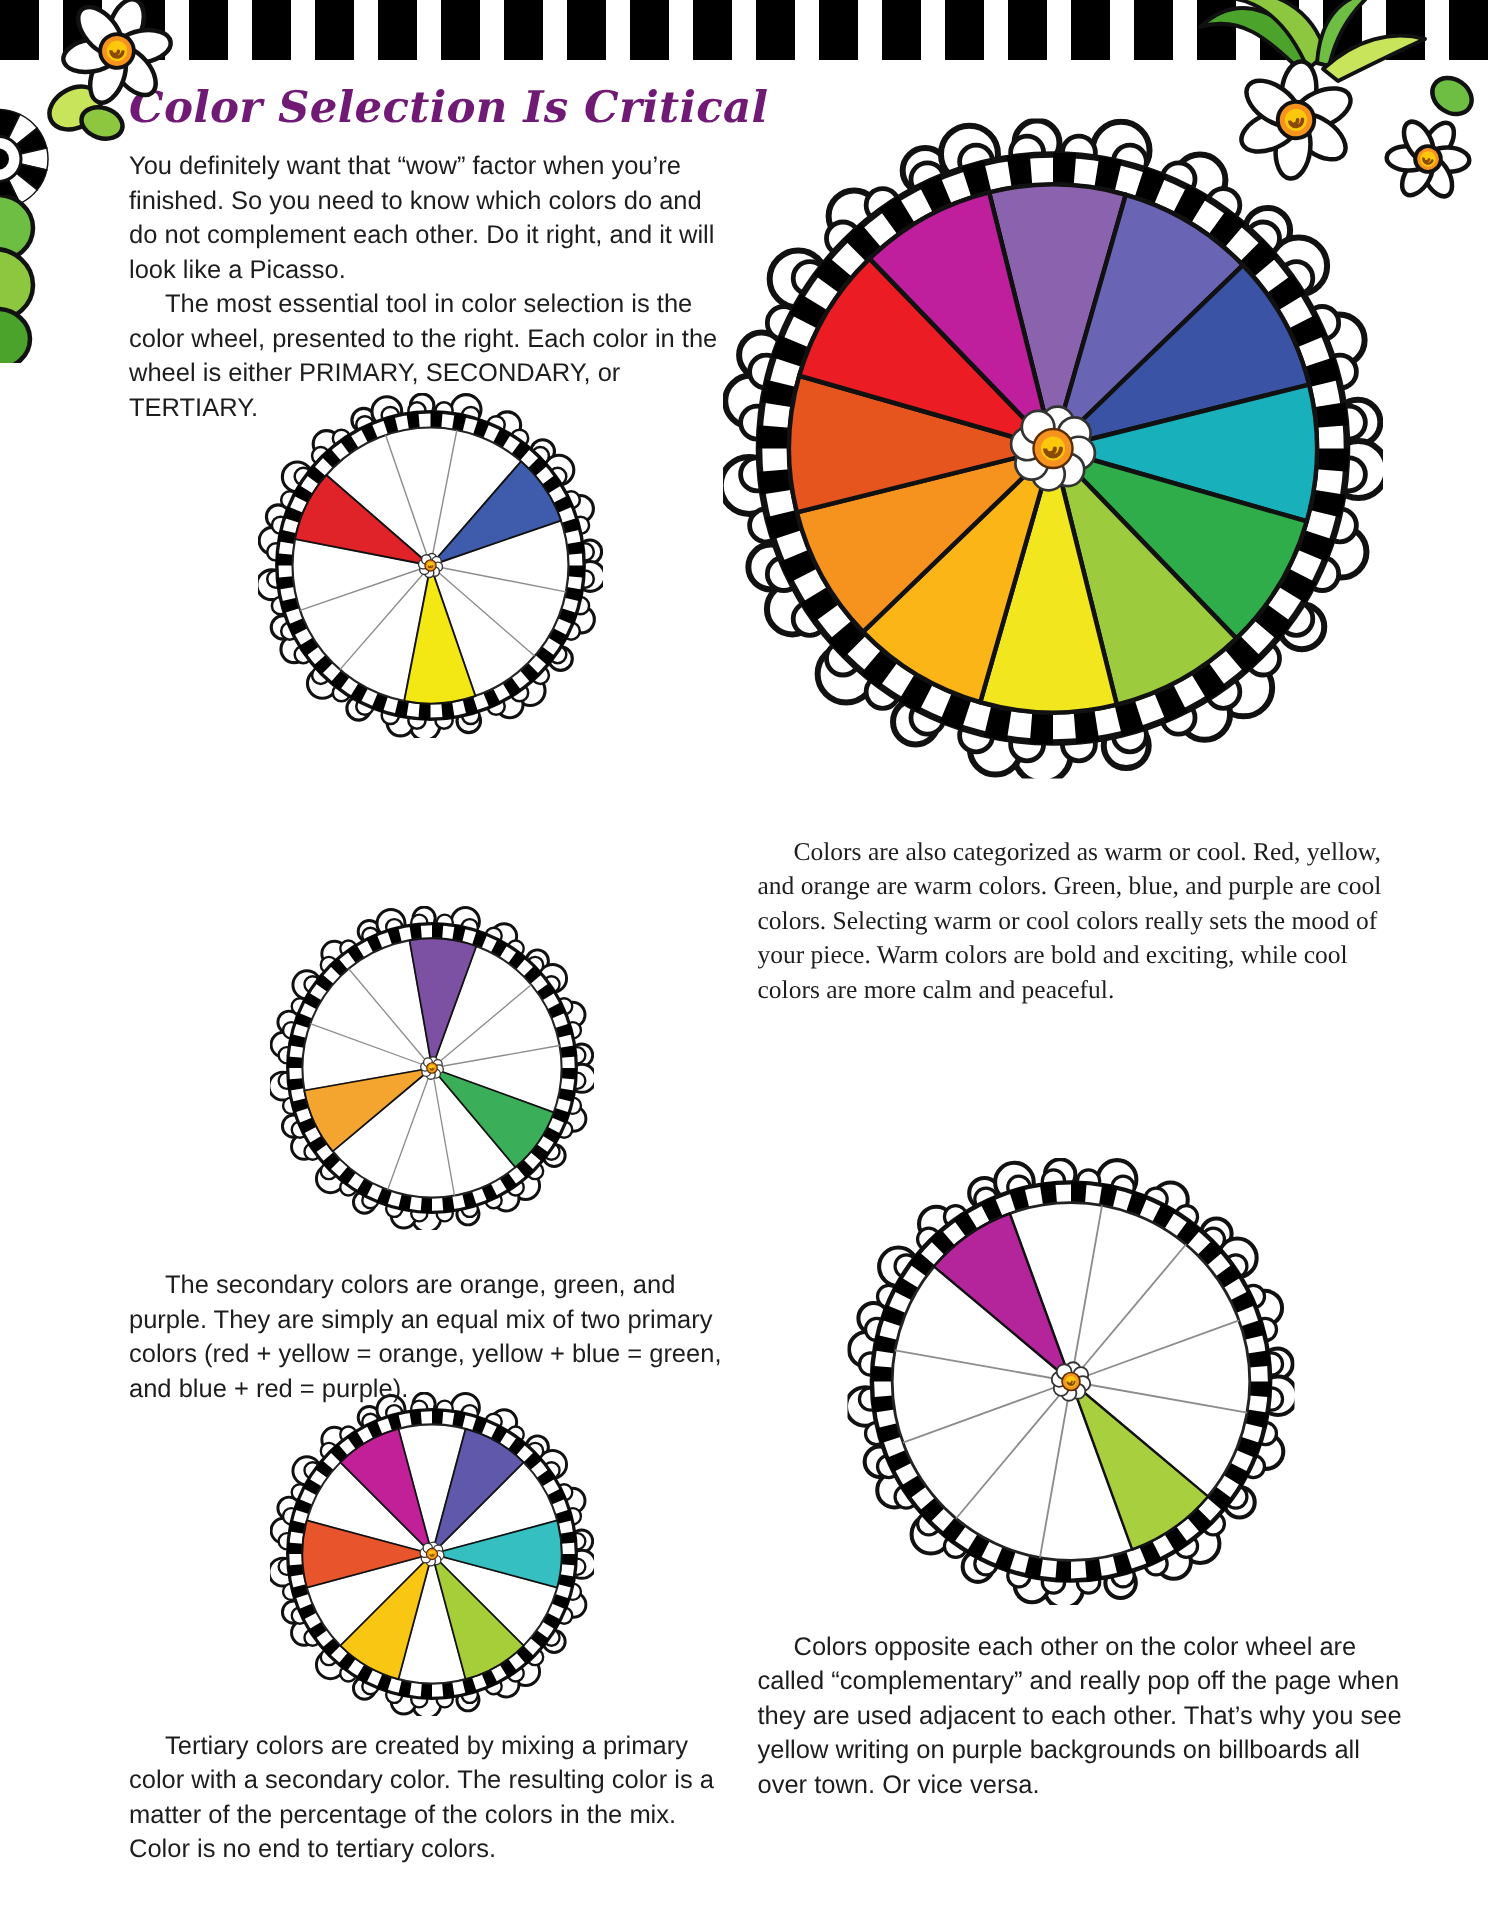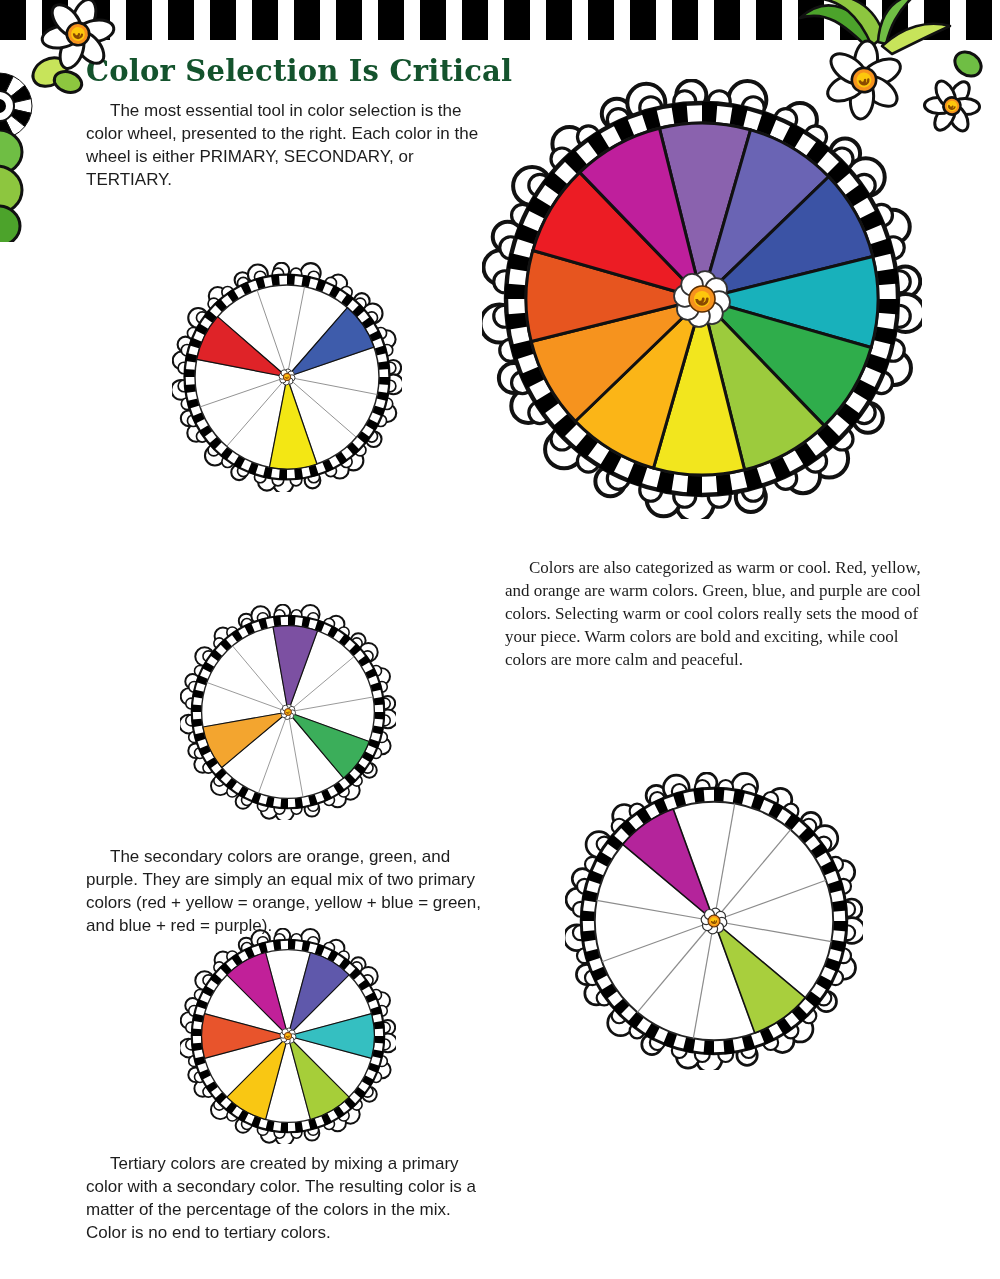--- a/index.html
+++ b/index.html
@@ -7,21 +7,21 @@
         font-family:"Liberation Sans",sans-serif;color:#1d1d1d;}
   .top-band{position:absolute;left:0;top:0;width:1000px;height:40px;z-index:0;
         background:repeating-linear-gradient(90deg,#000 0 26px,#fff 26px 42px);}
   .decor{position:absolute;z-index:3;}
   #decor-tl{left:6px;top:-8px;width:125px;height:112px;}
   #decor-coil{left:-4px;top:60px;width:50px;height:92px;}
   #decor-leaves{left:-4px;top:130px;width:38px;height:112px;}
   #decor-tr{left:792px;top:-6px;width:208px;height:150px;}
   .title{position:absolute;left:86px;top:54px;margin:0;z-index:2;
         font-family:"DejaVu Serif","Liberation Serif",serif;font-weight:700;
-        font-size:29px;letter-spacing:.2px;color:#14532d;}
+        font-size:29px;letter-spacing:.2px;color:#701a75;font-style:italic;}
   .para{position:absolute;font-size:17px;line-height:23px;z-index:2;}
   .para p{margin:0;}
   .ind{text-indent:24px;}
   .wheel{position:absolute;z-index:1;}
   .wheel svg{display:block;width:100%;height:100%;}
   #block-intro{left:86px;top:99px;width:402px;}
   #wheel-main{left:482px;top:79px;width:440px;height:440px;}
   #wheel-primary{left:172px;top:262px;width:230px;height:230px;}
   #para-primary{left:86px;top:489px;width:408px;}
   #wheel-secondary{left:180px;top:604px;width:216px;height:216px;}
@@ -103,20 +103,21 @@
         <ellipse cx="160" cy="98.7" rx="8.075" ry="14.25" fill="#ffffff" stroke="#111111" stroke-width="3" transform="rotate(312 160 112)"></ellipse>
         <circle cx="160" cy="112" r="8.549999999999999" fill="#F6921E" stroke="#111111" stroke-width="2.6"></circle>
         <circle cx="160" cy="112" r="5.225" fill="#FDC70C"></circle>
         <path d="M 163.04 112 a 3.04 3.04 0 1 1 -6.08 0 a 1.9 1.9 0 1 0 3.8 0" fill="none" stroke="#8A4A00" stroke-width="1.71" stroke-linecap="round"></path>
       </g>
     </svg>
 
   <h1 class="title">Color Selection Is Critical</h1>
 
   <div class="para" id="block-intro">
+    <p>You definitely want that “wow” factor when you’re finished. So you need to know which colors do and do not complement each other. Do it right, and it will look like a Picasso.</p>
     <p class="ind">The most essential tool in color selection is the color wheel, presented to the right. Each color in the wheel is either PRIMARY, SECONDARY, or TERTIARY.</p>
   </div>
 
   <div class="wheel" id="wheel-main">
       <svg viewBox="0 0 220 220">
         <circle cx="104.66173246321975" cy="8.13978745503347" r="7.5" fill="#fff" stroke="#111111" stroke-width="2"></circle>
         <circle cx="132.67806230106225" cy="10.553001602516233" r="9.5" fill="#fff" stroke="#111111" stroke-width="2"></circle>
         <circle cx="158.9707845513686" cy="20.524515869298384" r="8.5" fill="#fff" stroke="#111111" stroke-width="2"></circle>
         <circle cx="181.54156553968352" cy="37.296462258489996" r="7.5" fill="#fff" stroke="#111111" stroke-width="2"></circle>
         <circle cx="191.87104996555524" cy="49.16307718549898" r="9.5" fill="#fff" stroke="#111111" stroke-width="2"></circle>
@@ -789,14 +790,15 @@
         <circle cx="108.97894871531845" cy="115.79066958771179" r="3.6750000000000003" fill="#ffffff" stroke="#333" stroke-width="0.9"></circle>
         <circle cx="105.18338597958073" cy="113.37262944574415" r="3.6750000000000003" fill="#ffffff" stroke="#333" stroke-width="0.9"></circle>
         <circle cx="104.20933041228821" cy="108.97894871531845" r="3.6750000000000003" fill="#ffffff" stroke="#333" stroke-width="0.9"></circle>
         <circle cx="106.62737055425585" cy="105.18338597958073" r="3.6750000000000003" fill="#ffffff" stroke="#333" stroke-width="0.9"></circle>
         <circle cx="110" cy="110" r="4.41" fill="#F6921E" stroke="#5a2d00" stroke-width="0.8"></circle>
         <circle cx="110" cy="110" r="2.7300000000000004" fill="#FDC70C"></circle>
         <path d="M 111.785 110 a 1.785 1.785 0 1 1 -3.57 0 a 1.1025 1.1025 0 1 0 2.205 0" fill="none" stroke="#8A4A00" stroke-width="0.9450000000000001" stroke-linecap="round"></path>
       </svg>
     </div>
 
+  <div class="para ind" id="para-comp">Colors opposite each other on the color wheel are called “complementary” and really pop off the page when they are used adjacent to each other. That’s why you see yellow writing on purple backgrounds on billboards all over town. Or vice versa.</div>
 
 </div>
 
 </body></html>

